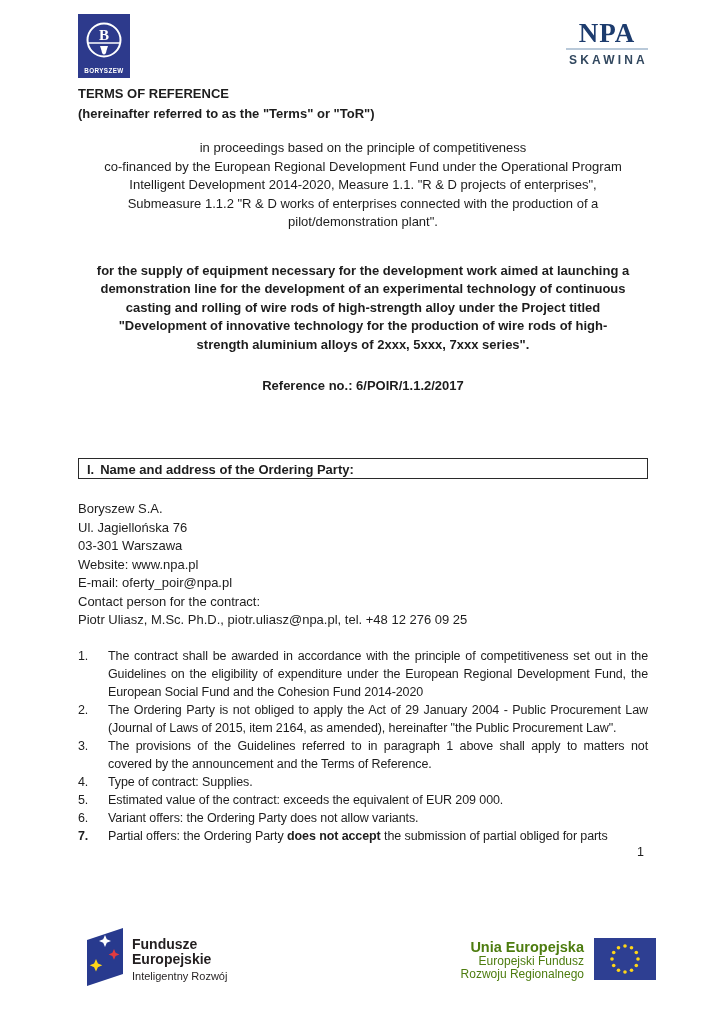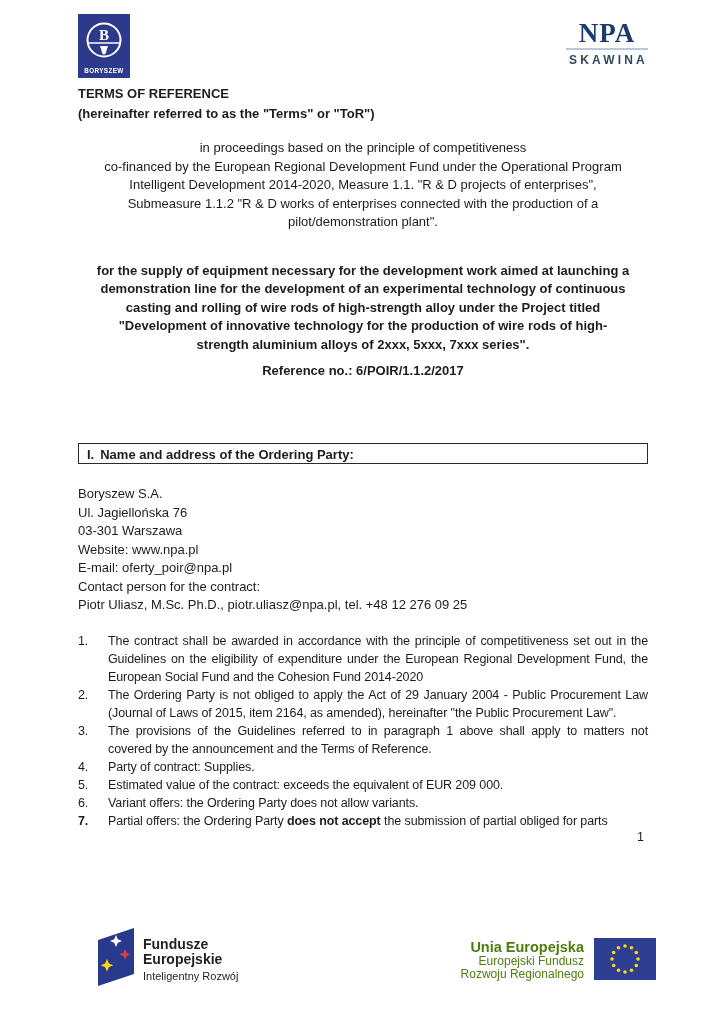--- a/index.html
+++ b/index.html
@@ -22,21 +22,21 @@
     font-family:"Liberation Serif", serif; font-weight:bold;
     font-size:27px; line-height:25px; color:#1d3c6e; letter-spacing:1px;
   }
   .npa-divider { border-top:2px solid #b9c9d9; margin:2px 0 3px; }
   .npa-sub { font-size:12px; font-weight:bold; letter-spacing:3.2px; color:#32485f; padding-left:3px; }
 
   
   .doc-title { text-align:left; font-weight:bold; font-size:13px; line-height:20px; margin-top:6px; }
   .intro   { text-align:center; font-size:13px; line-height:18.5px; margin-top:15px; }
   .subject { text-align:center; font-weight:bold; font-size:13px; line-height:18.5px; margin-top:30px; }
-  .reference { text-align:center; font-weight:bold; font-size:13px; line-height:18px; margin-top:8px; }
+  .reference { text-align:center; font-weight:bold; font-size:13px; line-height:18px; margin-top:23px; }
 
   
   .section-box {
     margin-top:63px;
     border:1px solid #2a2a2a;
     padding:3px 8px 0;
     font-weight:bold; font-size:13px; line-height:16px;
     background:#fff;
   }
   .section-box.second { margin-top:27px; }
@@ -48,21 +48,21 @@
   .li { display:flex; }
   .li .num { width:30px; flex:0 0 30px; }
   .li .num.bold { font-weight:bold; }
   .li .txt { flex:1; text-align:justify; }
   .li .txt b { font-weight:bold; }
 
   .pagenum { text-align:right; font-size:12.5px; line-height:15px; padding-right:4px; }
 
   
   .footer {
-    position:absolute; left:18px; right:0; top:928px;
+    position:absolute; left:7px; right:0; top:928px;
     display:flex; justify-content:space-between; align-items:flex-start;
     padding:0 68px 0 80px;
   }
   .fe-logo { display:flex; align-items:flex-start; gap:9px; }
   .fe-text { padding-top:9px; color:#231f20; }
   .fe-title { font-size:14px; font-weight:bold; line-height:15px; }
   .fe-sub { font-size:11px; margin-top:3px; }
   .eu-logo { display:flex; align-items:flex-start; gap:10px; }
   .eu-text { text-align:right; padding-top:11px; color:#4d7c0f; }
   .eu-title { font-size:14.5px; font-weight:bold; line-height:16px; }
@@ -137,21 +137,21 @@
       <div class="li">
         <span class="num">2.</span>
         <span class="txt">The Ordering Party is not obliged to apply the Act of 29 January 2004 - Public Procurement Law (Journal of Laws of 2015, item 2164, as amended), hereinafter "the Public Procurement Law".</span>
       </div>
       <div class="li">
         <span class="num">3.</span>
         <span class="txt">The provisions of the Guidelines referred to in paragraph 1 above shall apply to matters not covered by the announcement and the Terms of Reference.</span>
       </div>
       <div class="li">
         <span class="num">4.</span>
-        <span class="txt">Party of contract: Supplies.</span>
+        <span class="txt">Type of contract: Supplies.</span>
       </div>
       <div class="li">
         <span class="num">5.</span>
         <span class="txt">Estimated value of the contract: exceeds the equivalent of EUR 209 000.</span>
       </div>
       <div class="li">
         <span class="num">6.</span>
         <span class="txt">Variant offers: the Ordering Party does not allow variants.</span>
       </div>
       <div class="li">

